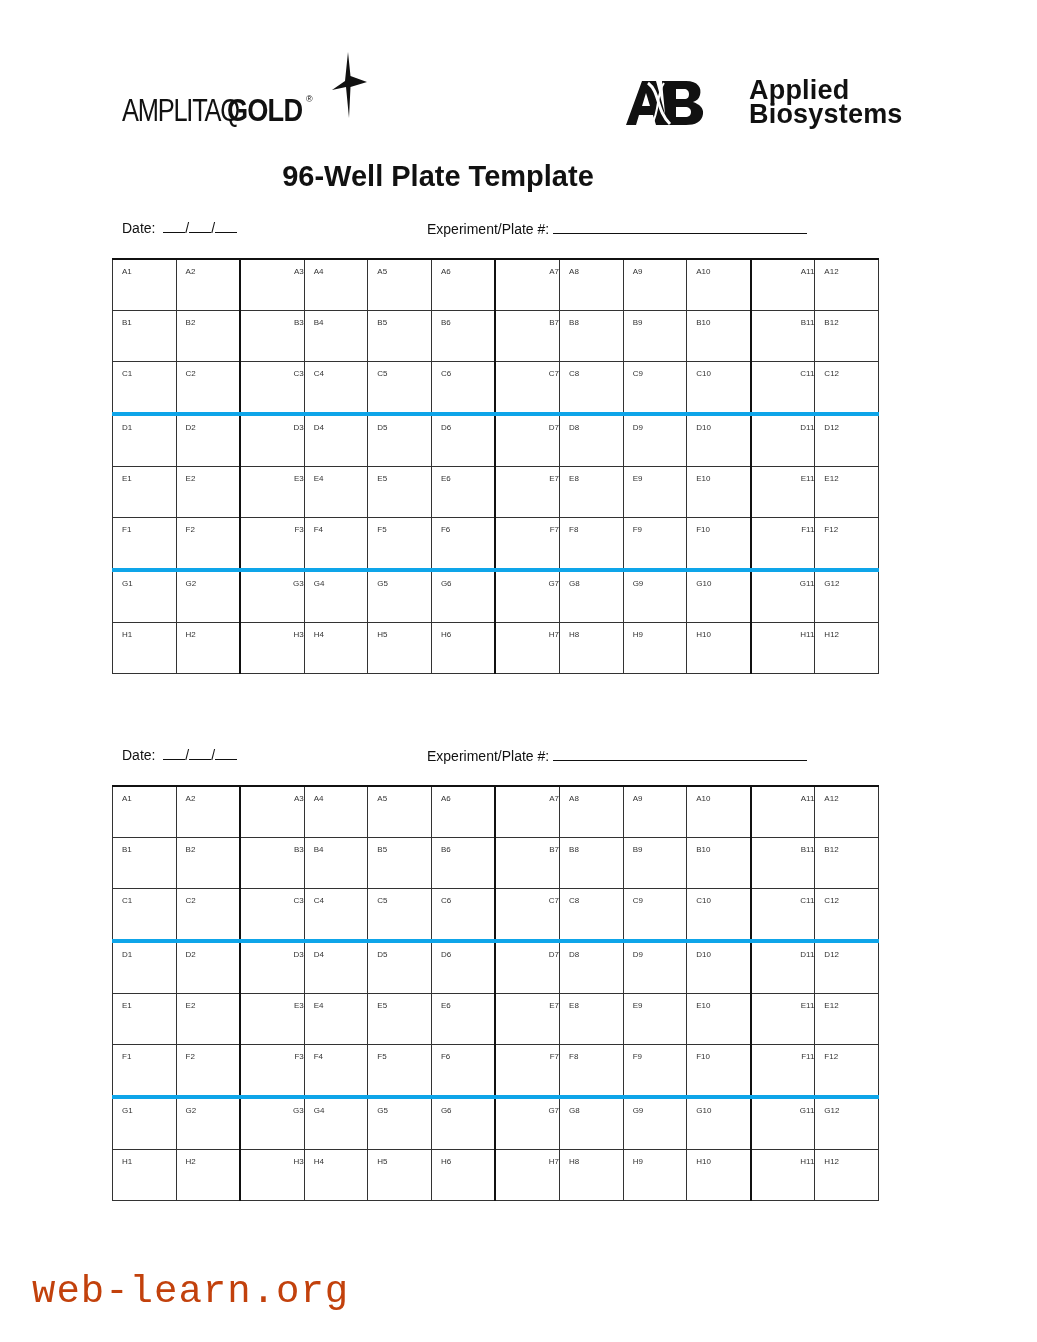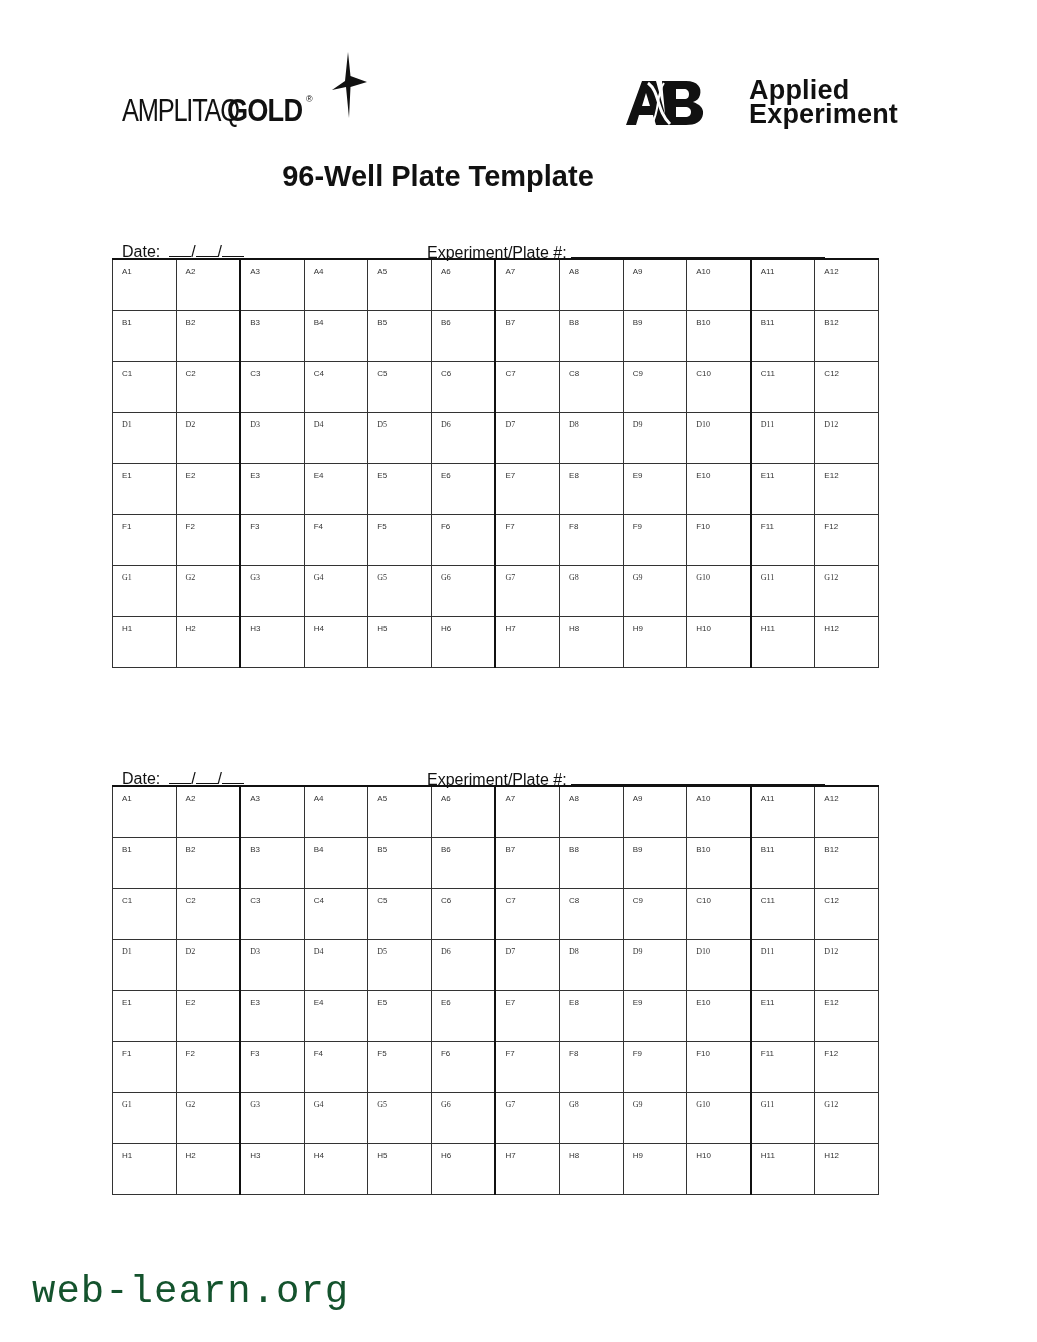--- a/index.html
+++ b/index.html
@@ -8,30 +8,30 @@
   
   .amp-logo { left: 122px; top: 86px; height: 40px; display: flex; align-items: flex-end; white-space: nowrap; }
   .amp-thin { font-family: "Liberation Sans Narrow", "Liberation Sans", sans-serif; font-size: 31px; letter-spacing: -1.5px; transform: scaleX(0.82); transform-origin: left bottom; display: inline-block; line-height: 1; }
   .amp-bold { font-family: "Liberation Sans", sans-serif; font-weight: bold; font-size: 32px; letter-spacing: -1px; line-height: 1; margin-left: -37px; transform: scaleX(0.85); transform-origin: left bottom; display: inline-block; }
   .amp-reg { font-size: 9px; position: relative; top: -22px; margin-left: -10px; }
   .amp-star { left: 328px; top: 52px; width: 40px; height: 66px; }
   
   .ab-mark { left: 626px; top: 80px; width: 80px; height: 46px; }
   .ab-text { left: 710px; top: 78px; font-weight: bold; font-size: 27px; line-height: 24px; letter-spacing: 0.2px; margin-left: 39px; }
   .title { left: 0; width: 876px; top: 160px; text-align: center; font-weight: bold; font-size: 29px; }
-  .field-label { font-size: 16px; white-space: nowrap; margin-top: 24px; }
+  .field-label { font-size: 14px; white-space: nowrap; }
   .blank-line { display: inline-block; border-bottom: 1.3px solid #111; height: 16px; vertical-align: baseline; }
   .date-blank { display: inline-block; width: 22px; border-bottom: 1.3px solid #111; height: 15px; }
   .plate { left: 112px; width: 751px; border-collapse: collapse; table-layout: fixed; border-radius: 21px; }
   .plate td { border: 1px solid #333; width: 62.58px; height: 50px; padding: 0; vertical-align: top; font-size: 8px; color: #333; }
   .plate td span { display: block; padding: 7px 0 0 9px; }
   .plate tr:first-child td { border-top: 2px solid #111; }
-  .plate tr.thick-top td { border-top: 1px solid #0ea5e9; font-family: Liberation Serif, serif; }
-  .plate td.thick-left { border-left: 2px solid #111; }
-  .watermark { left: 32px; top: 1270px; font-family: "Liberation Mono", "DejaVu Sans Mono", monospace; font-size: 39px; color: #14532d; letter-spacing: 1px; }
+  .plate tr.thick-top td { border-top: 4px solid #0ea5e9; }
+  .plate td.thick-left { border-left: 2px solid #111; text-align: right; }
+  .watermark { left: 32px; top: 1270px; font-family: "Liberation Mono", "DejaVu Sans Mono", monospace; font-size: 39px; color: #c2410c; letter-spacing: 1px; }
 </style>
 </head>
 <body>
 
 <div class="abs amp-logo">
   <span class="amp-thin">AMPLITAQ</span>
   <span class="amp-bold">GOLD</span>
   <span class="amp-reg">®</span>
 </div>
 <svg class="abs amp-star" viewBox="0 0 40 66">
@@ -40,21 +40,21 @@
 
 <svg class="abs ab-mark" viewBox="0 0 80 46">
   <polygon fill="#111" points="0,45 16,1 30,1 42,45 30,45 27,35 13,35 10,45"></polygon>
   <polygon fill="#fff" points="16,26 20,13 24,26"></polygon>
   <path fill="#111" d="M36,1 L60,1 C72,1 76,8 74,15 C73,19 70,21 67,22 C73,24 78,28 77,34 C76,42 69,45 60,45 L40,45 Z M50,9 L50,19 L58,19 C62,19 63,17 63,14 C63,11 61,9 58,9 Z M50,27 L50,37 L59,37 C63,37 65,35 65,32 C65,29 63,27 59,27 Z"></path>
   <path d="M22,3 C34,12 30,30 44,44" stroke="#fff" stroke-width="3" fill="none"></path>
   <path d="M38,3 C30,14 34,30 26,44" stroke="#fff" stroke-width="2" fill="none"></path>
 </svg>
 <div class="abs ab-text">
   <div>Applied</div>
-  <div>Experiment</div>
+  <div>Biosystems</div>
 </div>
 
 <div class="abs title">96-Well Plate Template</div>
 
 <div class="abs field-label" style="left:122px; top:217px;">
   <span>Date:</span>&nbsp;
   <span class="date-blank"></span><span>/</span><span class="date-blank"></span><span>/</span><span class="date-blank"></span>
 </div>
 <div class="abs field-label" style="left:427px; top:217px;">
   <span>Experiment/Plate #:</span>

